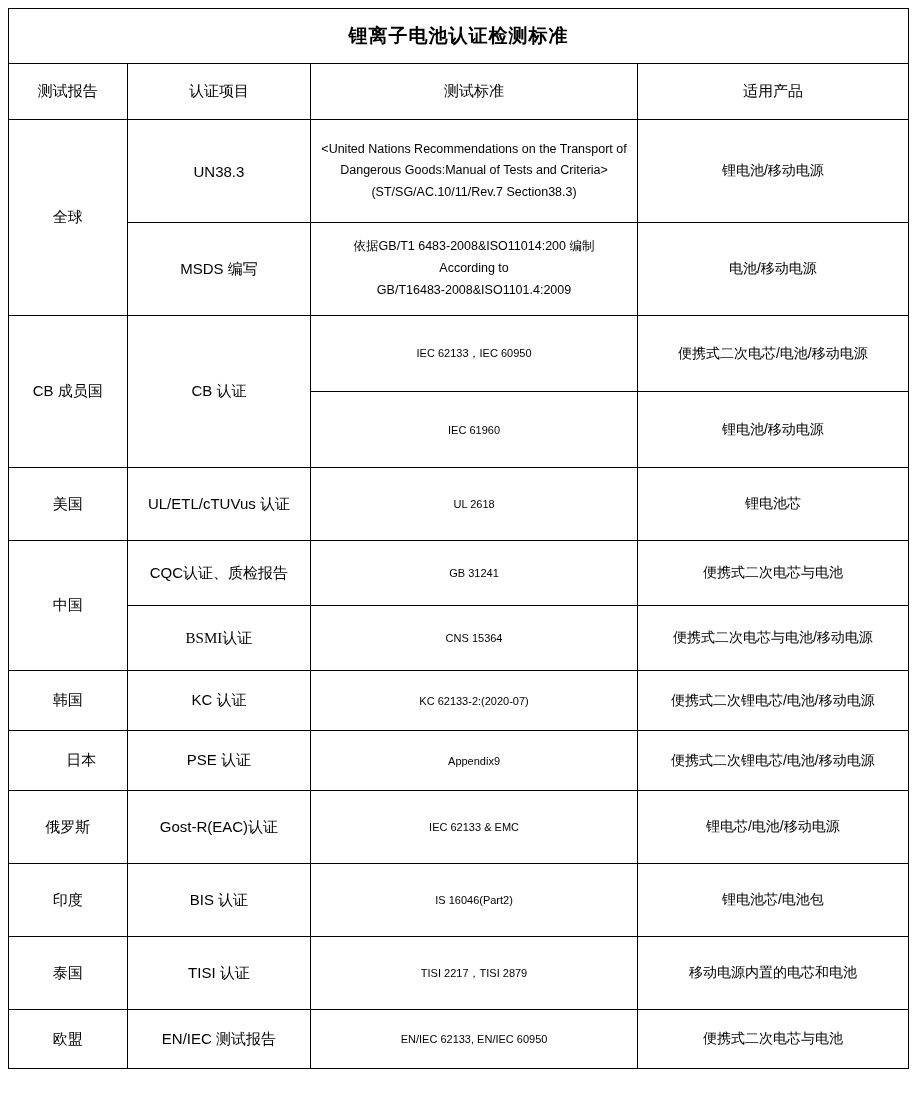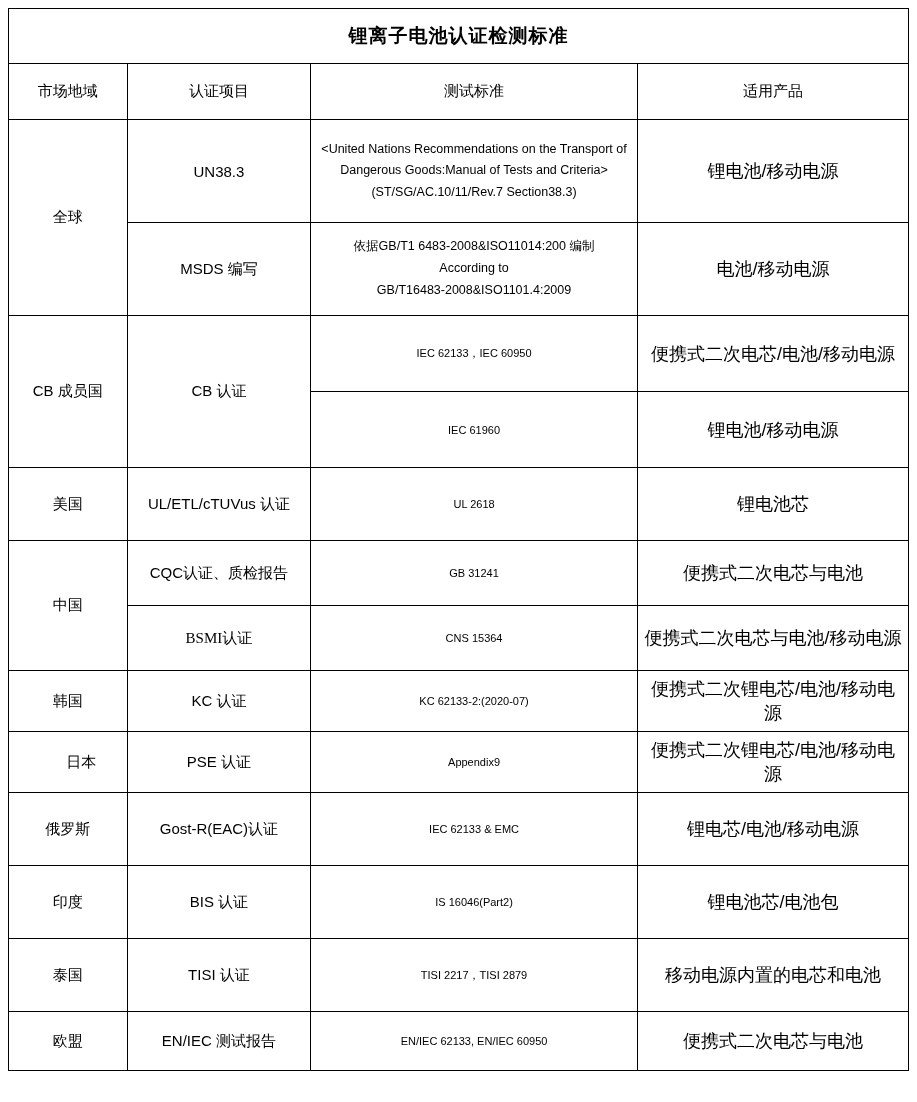--- a/index.html
+++ b/index.html
@@ -44,21 +44,21 @@
   .region-cell {
     font-size: 15px;
   }
   .item-cell {
     font-size: 15px;
   }
   .std-cell {
     font-size: 11px;
   }
   .prod-cell {
-    font-size: 18px;
+    font-size: 14px;
   }
   .std-small {
     font-size: 12.5px;
     line-height: 1.7;
   }
   .std-small2 {
     font-size: 12.5px;
     line-height: 1.75;
   }
   .row-tall td { height: 60px; }
@@ -76,21 +76,21 @@
       <col class="col-region">
       <col class="col-item">
       <col class="col-std">
       <col class="col-prod">
     </colgroup>
     <tbody>
       <tr>
         <td class="title-cell" colspan="4">锂离子电池认证检测标准</td>
       </tr>
       <tr>
-        <td class="head-cell">市场地域</td>
+        <td class="head-cell">测试报告</td>
         <td class="head-cell">认证项目</td>
         <td class="head-cell">测试标准</td>
         <td class="head-cell">适用产品</td>
       </tr>
 
       <tr>
         <td class="region-cell" rowspan="2">全球</td>
         <td class="item-cell" style="height:90px;">UN38.3</td>
         <td class="std-small">&lt;United Nations Recommendations on the Transport of Dangerous Goods:Manual of Tests and Criteria&gt;(ST/SG/AC.10/11/Rev.7 Section38.3)</td>
         <td class="prod-cell">锂电池/移动电源</td>

